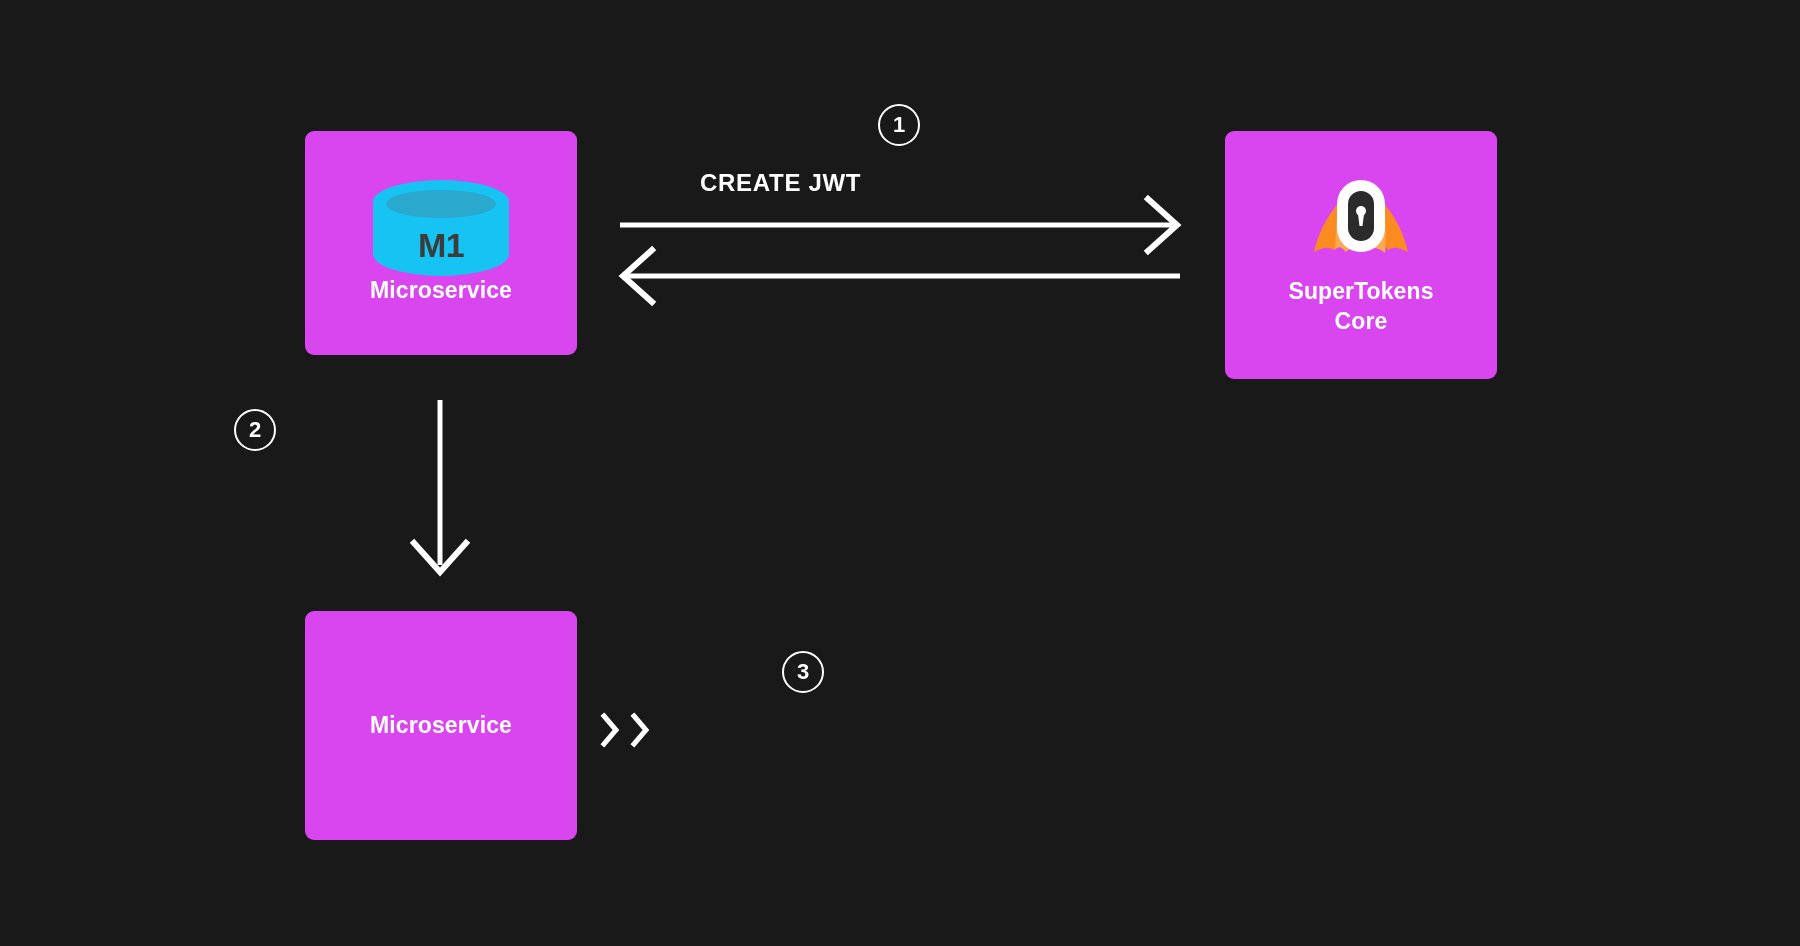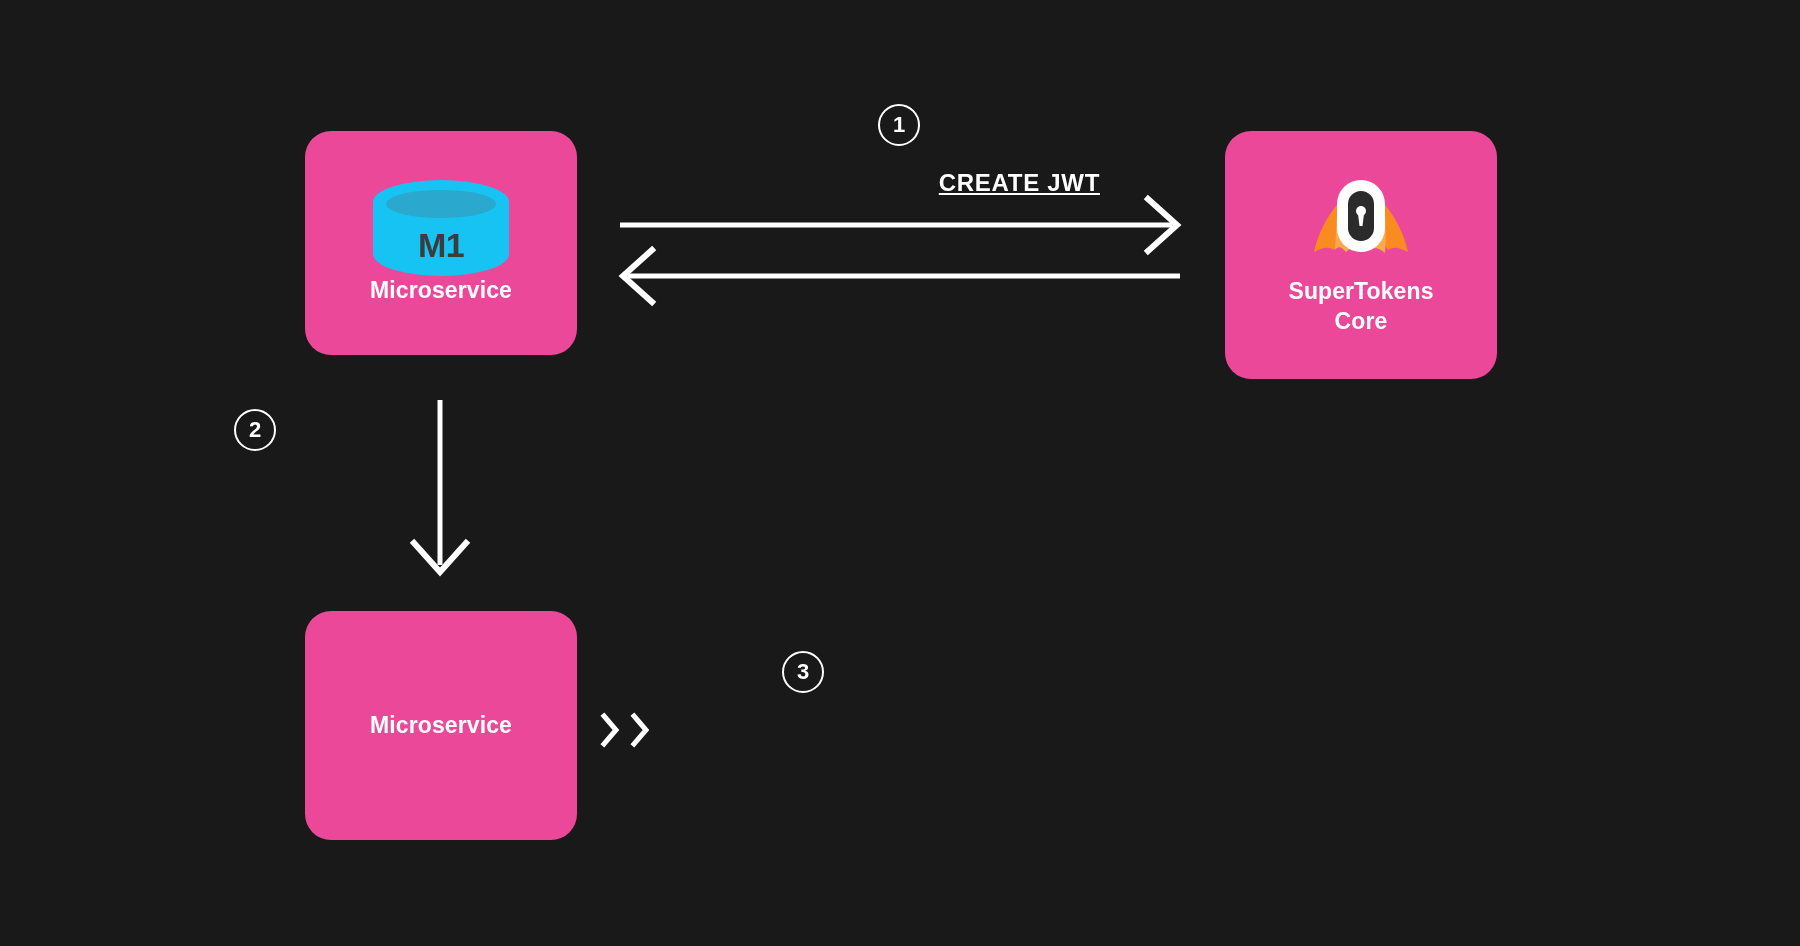--- a/index.html
+++ b/index.html
@@ -17,22 +17,22 @@
   #canvas {
     position: relative;
     width: 1800px;
     height: 946px;
     background: #191919;
   }
 
   
   .node-card {
     position: absolute;
-    background: #ec4899;
-    border-radius: 26px;
+    background: #d946ef;
+    border-radius: 9px;
     display: flex;
     flex-direction: column;
     align-items: center;
     justify-content: center;
     box-sizing: border-box;
   }
   .node-card.m1 { left: 305px; top: 131px; width: 272px; height: 224px; }
   
   .node-card.m2 { left: 305px; top: 611px; width: 272px; height: 229px; }
   .node-card.stcore { left: 1225px; top: 131px; width: 272px; height: 248px; }
@@ -89,24 +89,23 @@
   }
   .step-badge span { margin-top: -1px; }
 
   
   .step-caption {
     position: absolute;
     color: #ffffff;
     font-size: 24px;
     font-weight: 700;
     letter-spacing: 0.7px;
-    text-align: right;
+    text-align: left;
     line-height: 1.32;
     white-space: pre-line;
-    text-decoration: underline;
   }
 
   
   .arrow-layer {
     position: absolute;
     left: 0;
     top: 0;
     width: 1800px;
     height: 946px;
     pointer-events: none;

